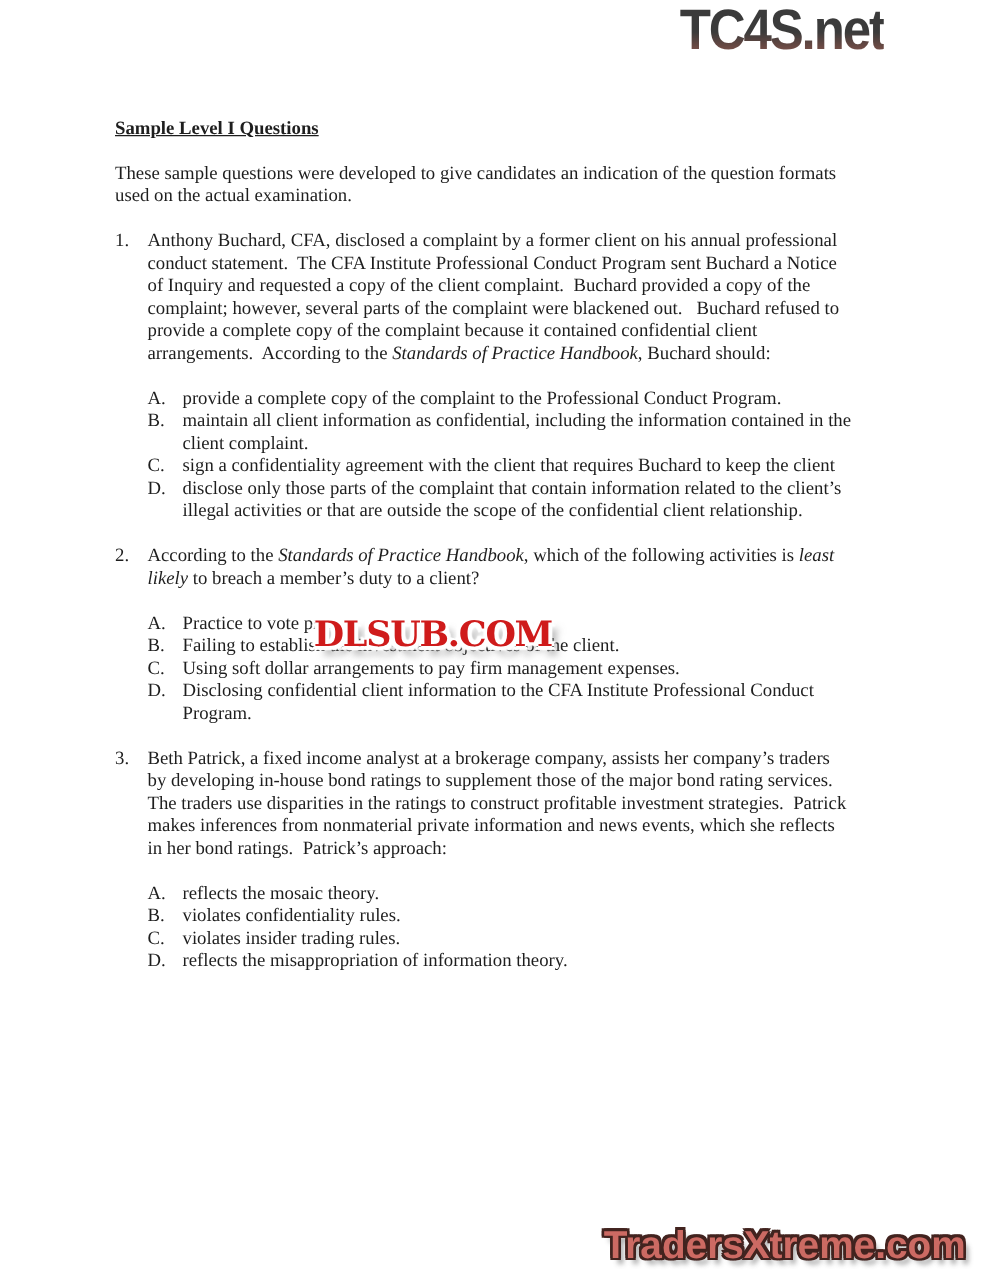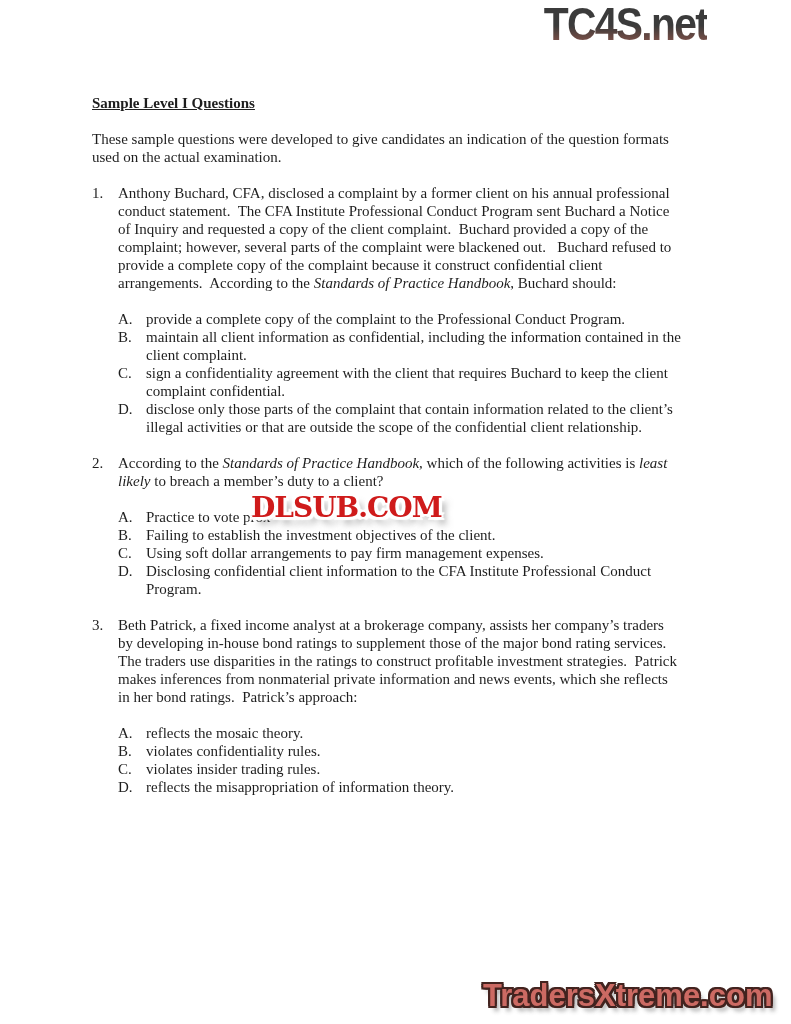--- a/index.html
+++ b/index.html
@@ -102,42 +102,41 @@
       </div>
 
     <div class="question">
       <div class="qnum">1.</div>
       <div class="qbody">
         <div class="stem">
             <div class="tline"><span>Anthony Buchard, CFA, disclosed a complaint by a former client on his annual professional</span></div>
             <div class="tline"><span>conduct statement.  The CFA Institute Professional Conduct Program sent Buchard a Notice</span></div>
             <div class="tline"><span>of Inquiry and requested a copy of the client complaint.  Buchard provided a copy of the</span></div>
             <div class="tline"><span>complaint; however, several parts of the complaint were blackened out.   Buchard refused to</span></div>
-            <div class="tline"><span>provide a complete copy of the complaint because it construct confidential client</span></div>
+            <div class="tline"><span>provide a complete copy of the complaint because it contained confidential client</span></div>
             <div class="tline"><span>arrangements.  According to the </span><span class="it">Standards of Practice Handbook</span><span>, Buchard should:</span></div>
           </div>
         <div class="options">
           <div class="option">
             <span class="olabel">A.</span>
             <div class="otext">
                 <div class="tline"><span>provide a complete copy of the complaint to the Professional Conduct Program.</span></div>
               </div>
           </div>
           <div class="option">
             <span class="olabel">B.</span>
             <div class="otext">
                 <div class="tline"><span>maintain all client information as confidential, including the information contained in the</span></div>
                 <div class="tline"><span>client complaint.</span></div>
               </div>
           </div>
           <div class="option">
             <span class="olabel">C.</span>
             <div class="otext">
                 <div class="tline"><span>sign a confidentiality agreement with the client that requires Buchard to keep the client</span></div>
-                <div class="tline"><span>complaint confidential.</span></div>
               </div>
           </div>
           <div class="option">
             <span class="olabel">D.</span>
             <div class="otext">
                 <div class="tline"><span>disclose only those parts of the complaint that contain information related to the client’s</span></div>
                 <div class="tline"><span>illegal activities or that are outside the scope of the confidential client relationship.</span></div>
               </div>
           </div>
         </div>

